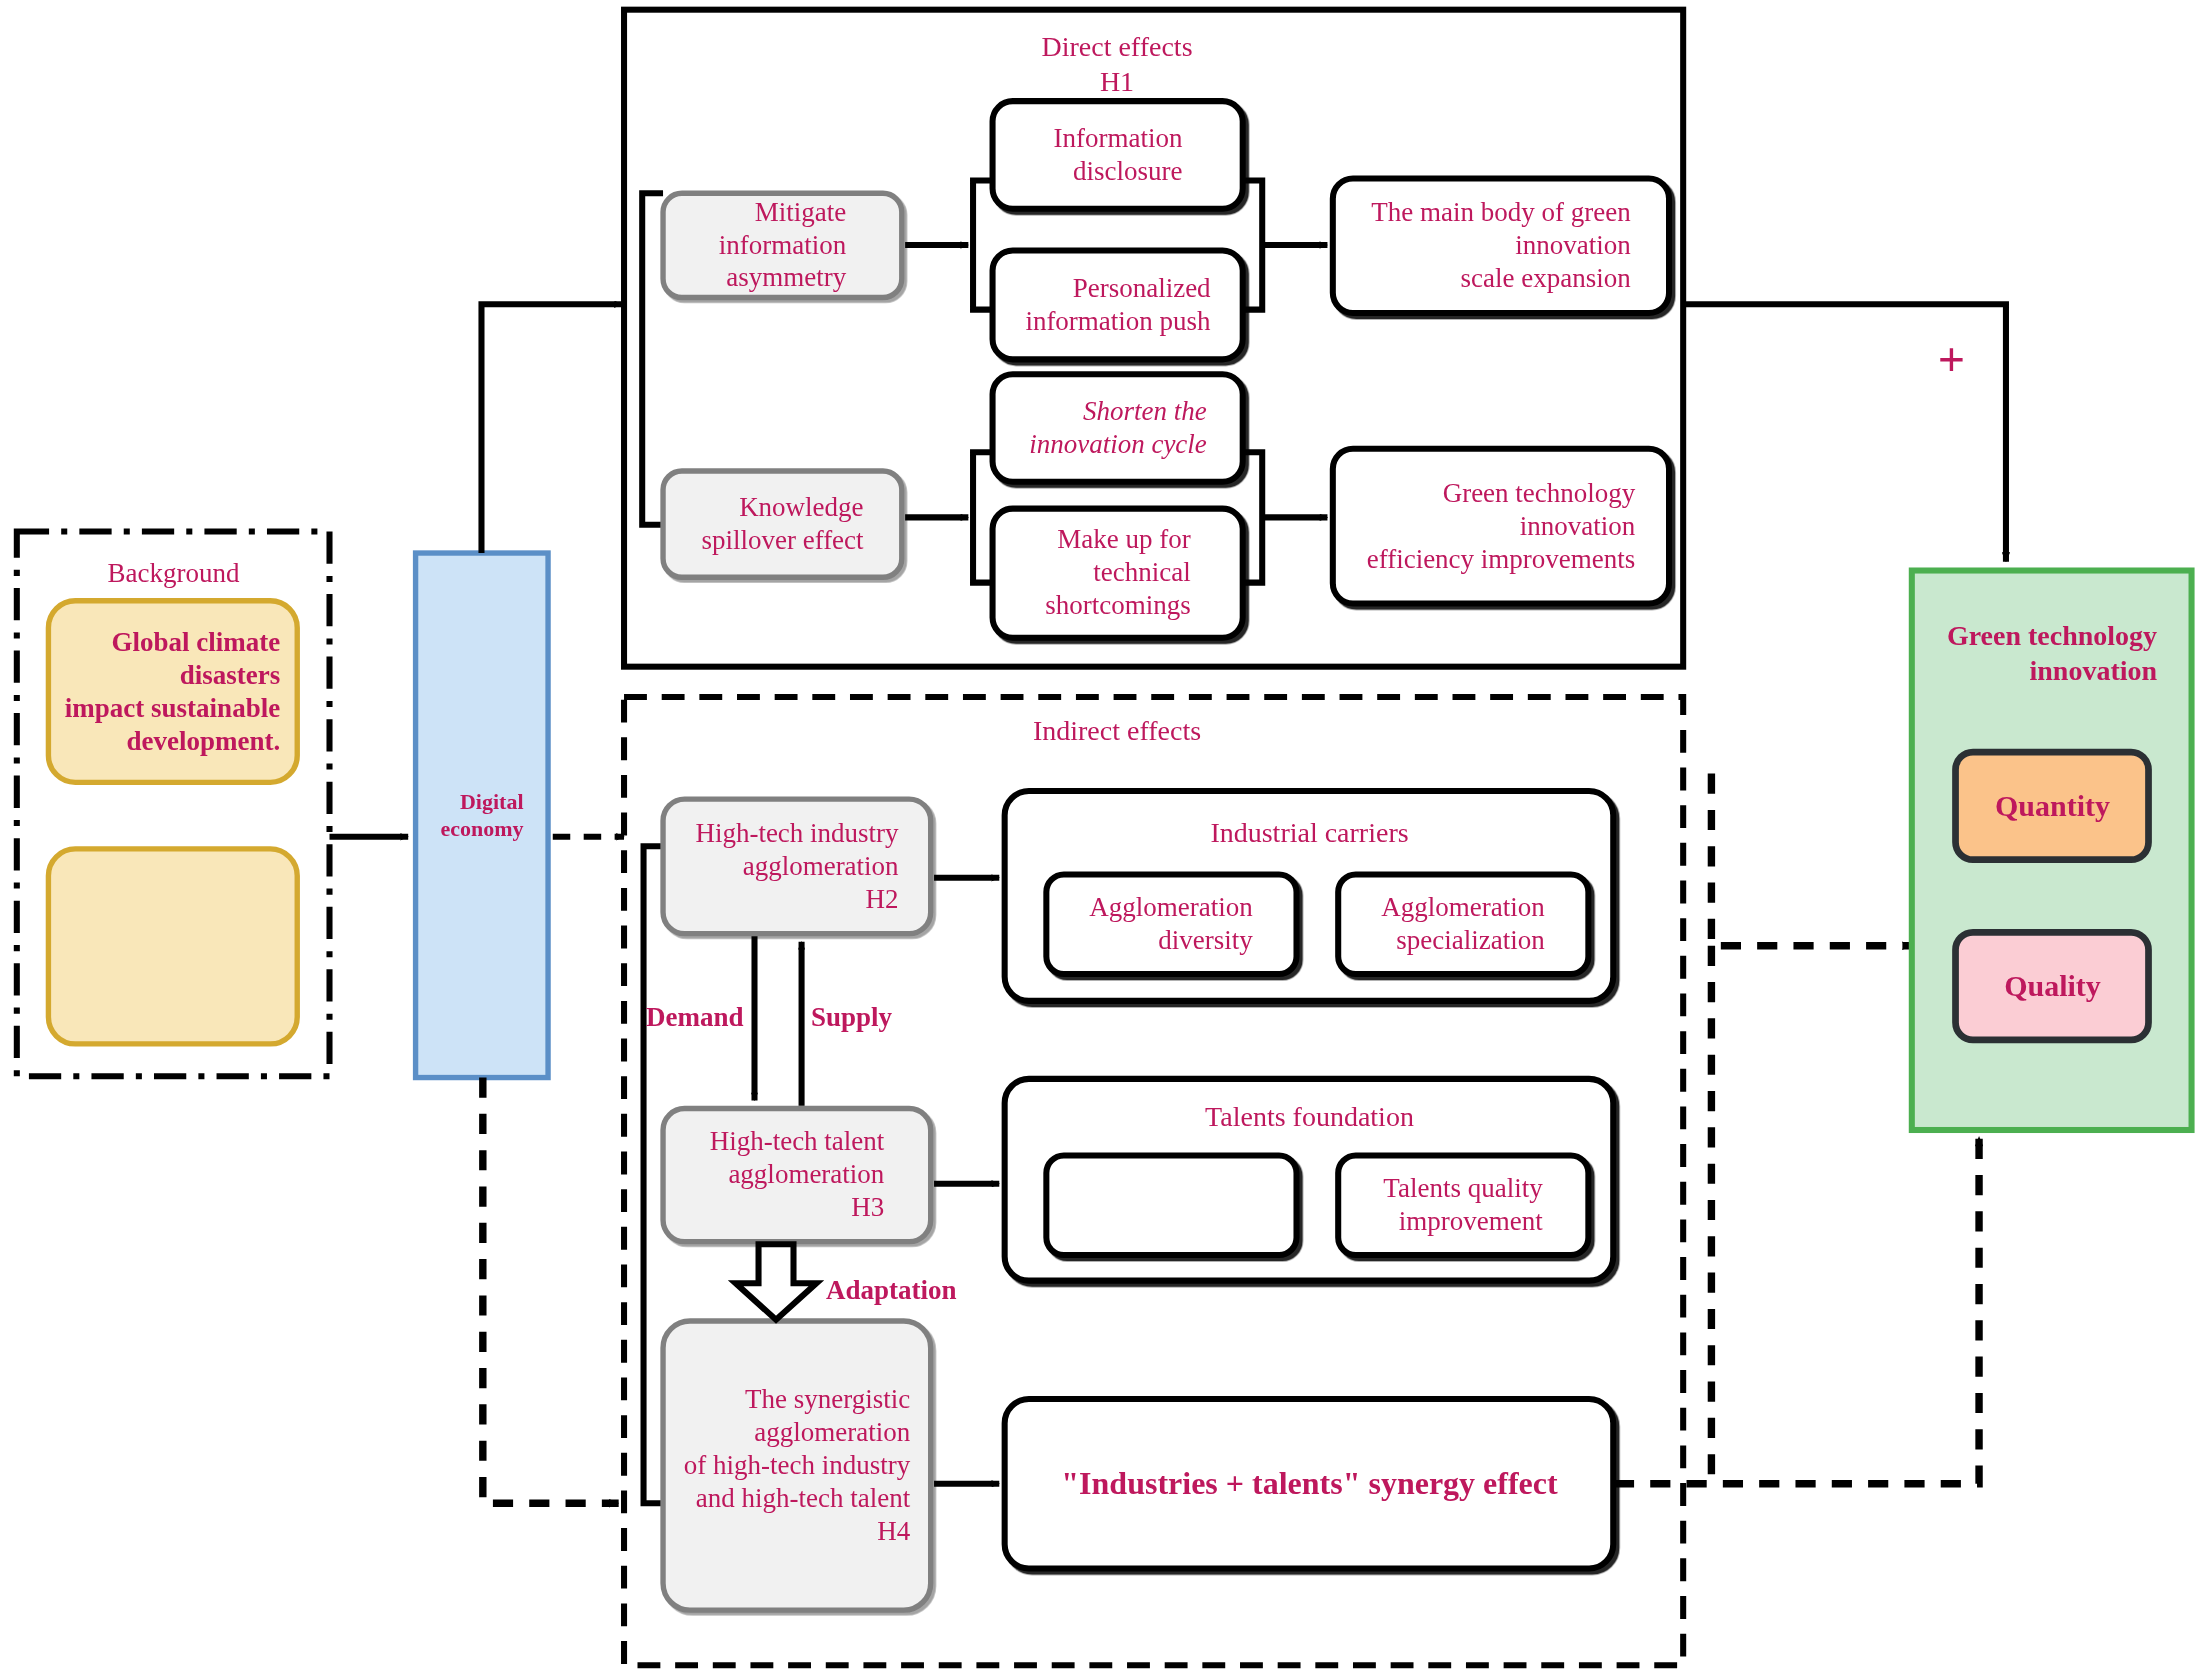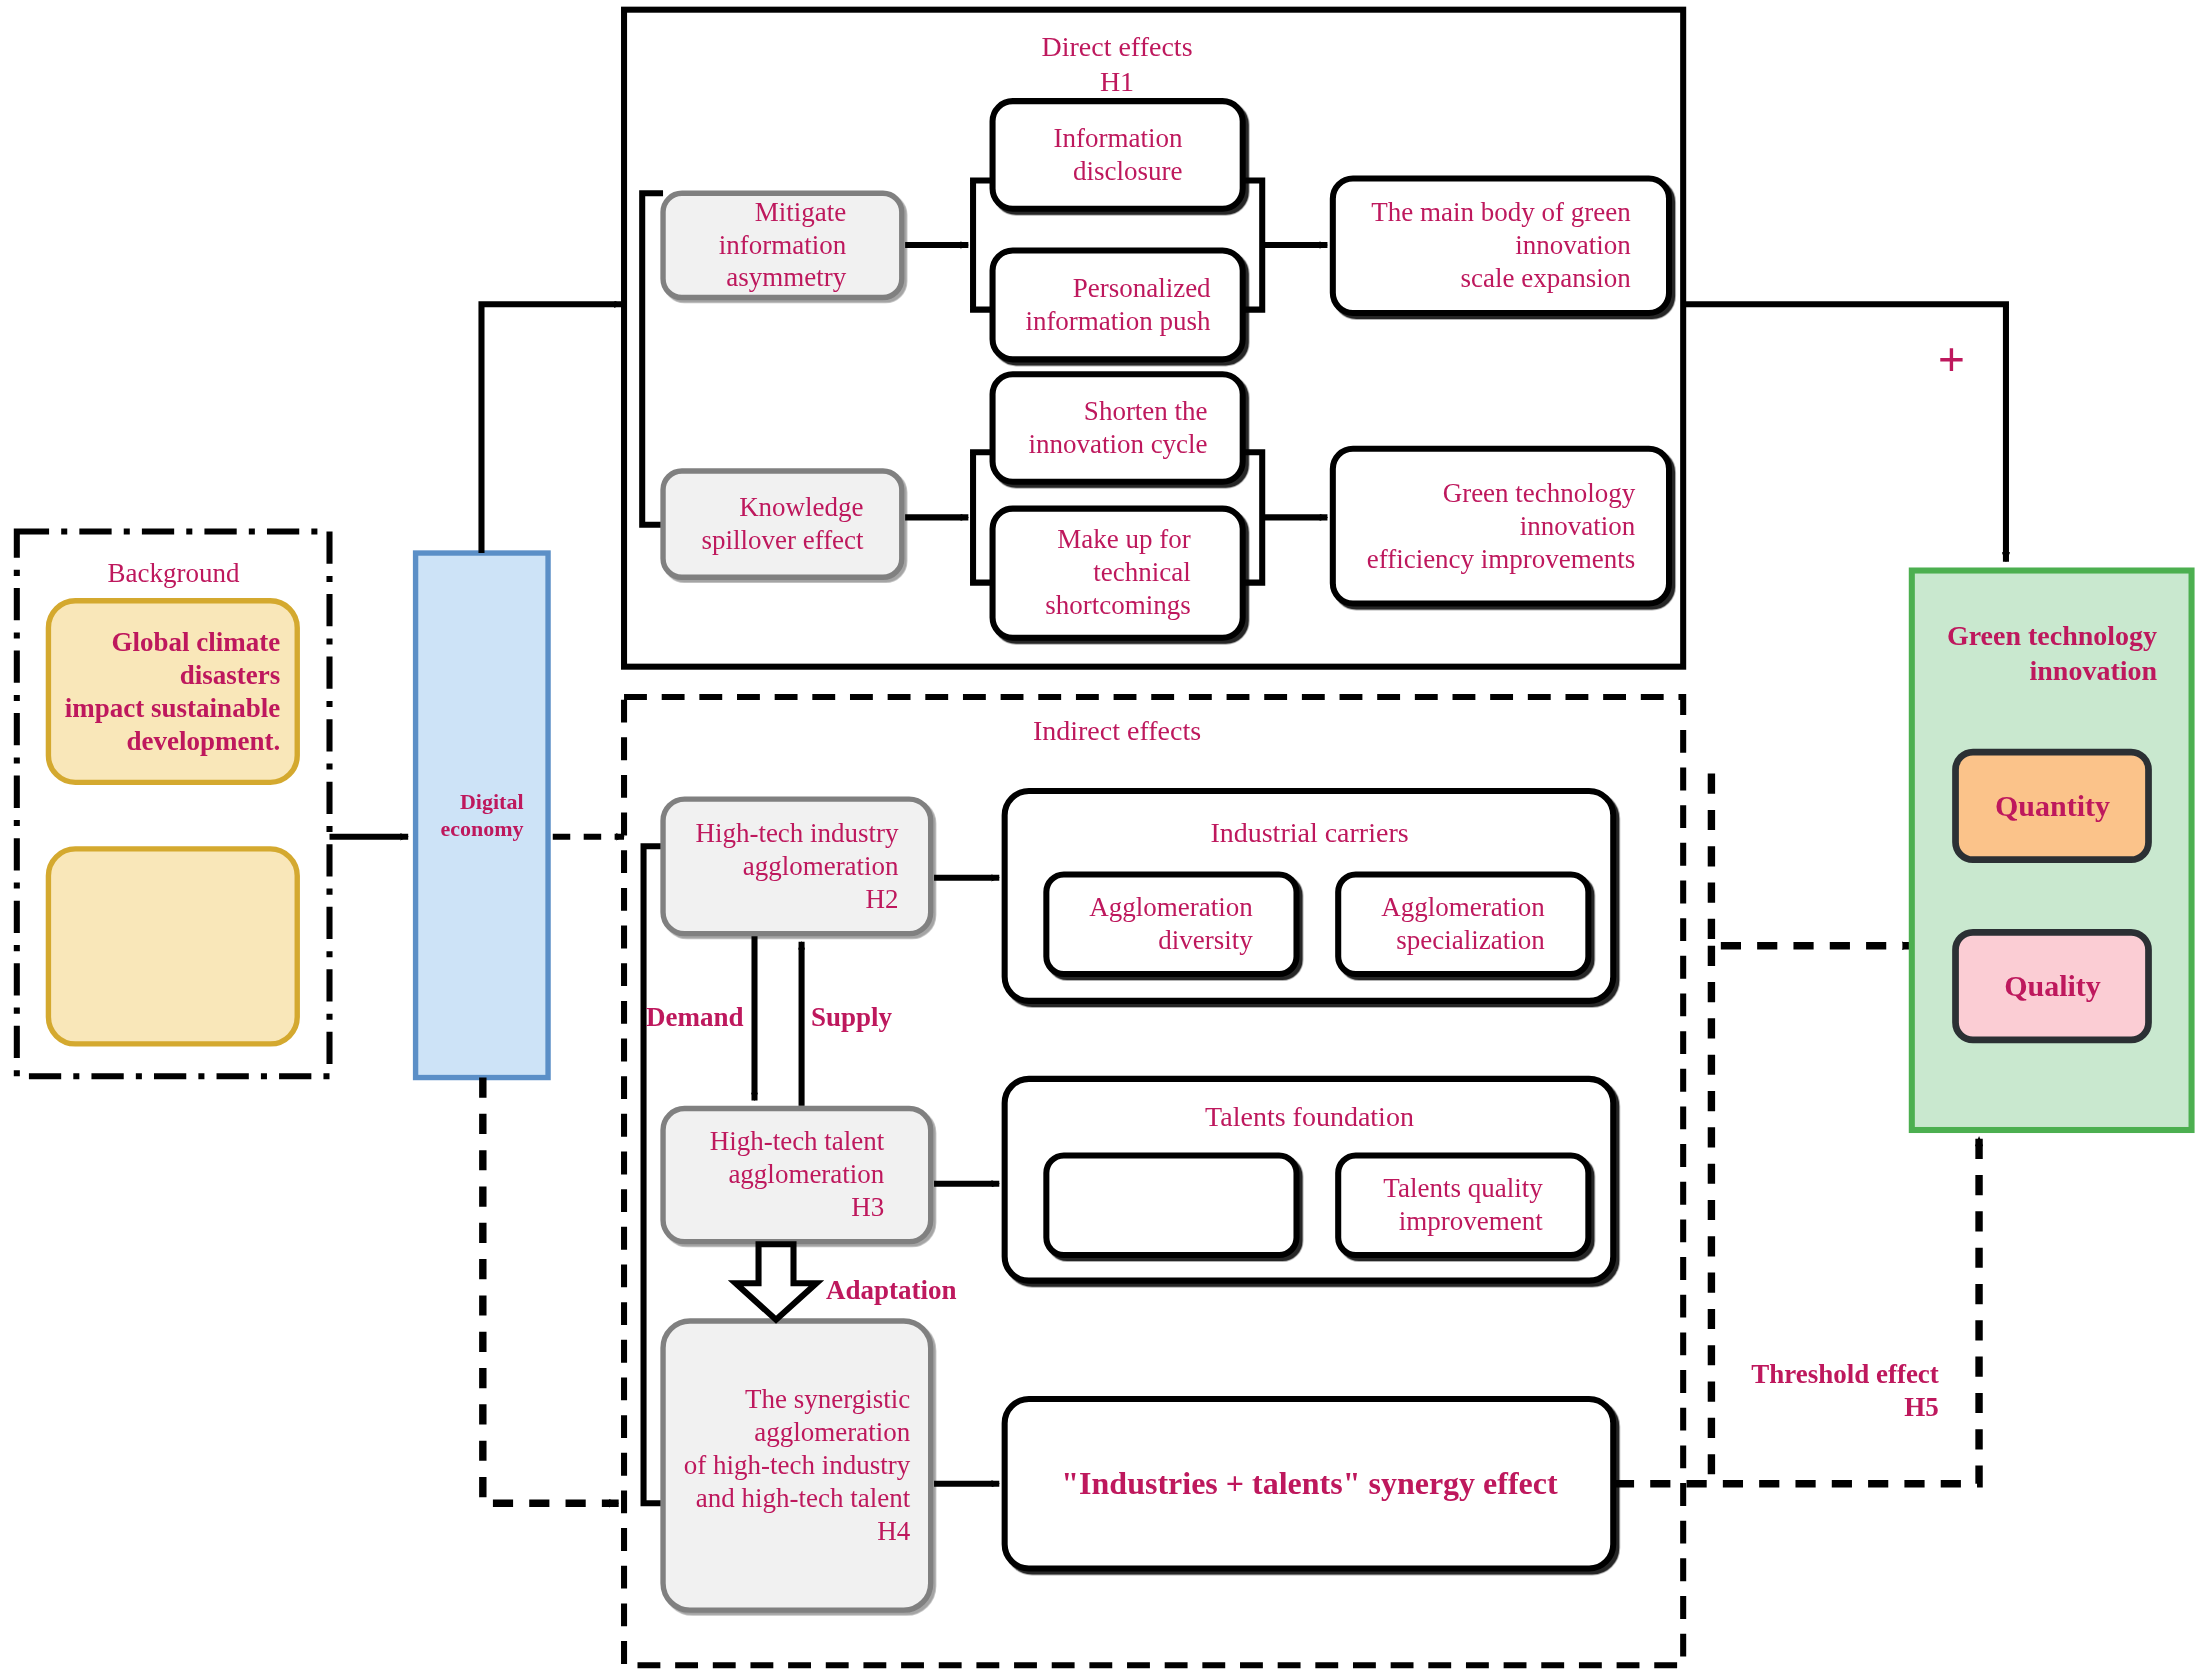--- a/index.html
+++ b/index.html
@@ -132,21 +132,21 @@
 <div class="lbl ttl" style="left:663px;top:471px;width:239px;height:106px;font-size:27px;white-space:pre-line;">Knowledge
 spillover effect</div>
 <div class="lbl ttl" style="left:663px;top:193px;width:239px;height:104px;font-size:27px;white-space:pre-line;">Mitigate
 information
 asymmetry</div>
 
 <div class="lbl ttl" style="left:993px;top:101px;width:250px;height:108px;font-size:27px;white-space:pre-line;">Information
 disclosure</div>
 <div class="lbl ttl" style="left:993px;top:250px;width:250px;height:109px;font-size:27px;white-space:pre-line;">Personalized
 information push</div>
-<div class="lbl ttl" style="left:993px;top:374px;width:250px;height:108px;font-size:27px;white-space:pre-line;">Shorten the
+<div class="lbl ttl" style="left:993px;top:374px;width:250px;height:108px;font-size:27px;white-space:pre-line;font-style:italic;">Shorten the
 innovation cycle</div>
 <div class="lbl ttl" style="left:993px;top:508px;width:250px;height:129px;font-size:27px;white-space:pre-line;">Make up for
 technical
 shortcomings</div>
 
 <div class="lbl ttl" style="left:1333px;top:178px;width:336px;height:135px;font-size:27px;white-space:pre-line;">The main body of green
 innovation
 scale expansion</div>
 <div class="lbl ttl" style="left:1333px;top:449px;width:336px;height:155px;font-size:27px;white-space:pre-line;">Green technology
 innovation
@@ -177,22 +177,20 @@
 diversity</div>
 <div class="lbl ttl" style="left:1338px;top:874px;width:250px;height:100px;font-size:27px;white-space:pre-line;">Agglomeration
 specialization</div>
 
 <div class="lbl ttl" style="left:1005px;top:1098px;width:609px;height:39px;font-size:28px;">Talents foundation</div>
 <div class="lbl ttl" style="left:1338px;top:1155px;width:250px;height:100px;font-size:27px;white-space:pre-line;">Talents quality
 improvement</div>
 
 <div class="lbl bold" style="left:1005px;top:1399px;width:609px;height:169px;font-size:32px;">"Industries + talents" synergy effect</div>
 
-<div class="lbl bold" style="left:1734px;top:1350px;width:222px;height:81px;font-size:27px;white-space:pre-line;">Threshold effect
-H5</div>
 
 <div class="lbl bold" style="left:1912px;top:613px;width:280px;height:81px;font-size:28px;white-space:pre-line;">Green technology
 innovation</div>
 <div class="lbl bold" style="left:1956px;top:752px;width:193px;height:108px;font-size:30px;">Quantity</div>
 <div class="lbl bold" style="left:1956px;top:932px;width:193px;height:108px;font-size:30px;">Quality</div>
 
 </div>
 
 
 </body></html>

